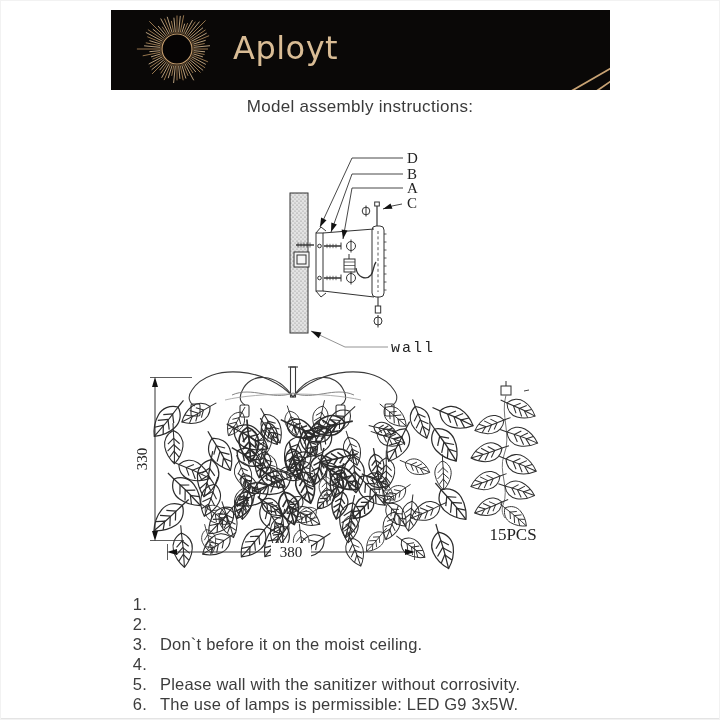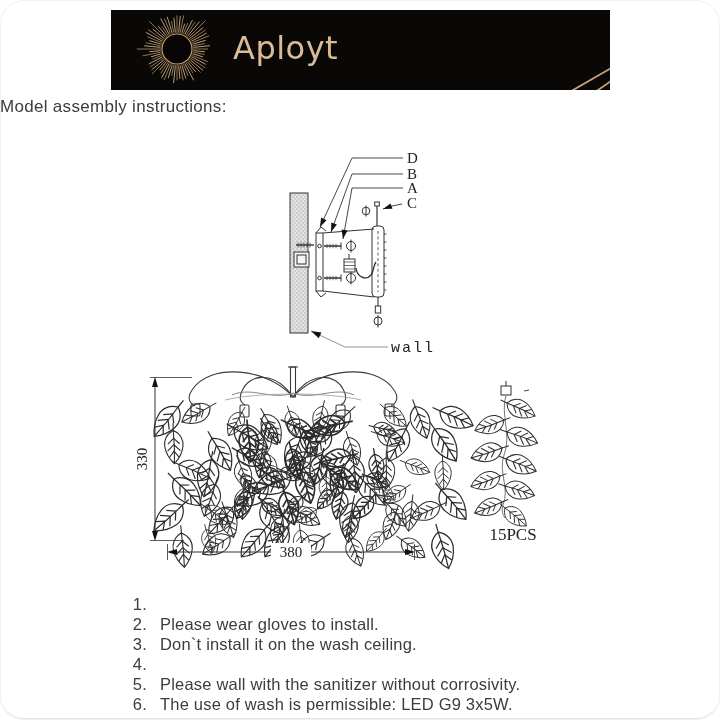--- a/index.html
+++ b/index.html
@@ -1,26 +1,26 @@
 <!DOCTYPE html>
 <html><head>
 <meta charset="utf-8">
 <style>
   html,body{margin:0;padding:0;background:#fff;}
   .canvas{position:relative;width:720px;height:720px;background:#ffffff;overflow:hidden;
           font-family:"Liberation Sans",sans-serif;
-          box-shadow:inset 0 0 0 1px #f2f2f2, inset 0 -2px 0 #e4e4e4;border-radius:24px;}
+          box-shadow:inset 0 0 0 1px #f2f2f2, inset 0 -2px 0 #e4e4e4;}
   
   .brand-bar{position:absolute;left:111px;top:10px;width:499px;height:80px;background:#0a0807;overflow:hidden;}
   .brand-bar svg{position:absolute;left:0;top:0;}
   .wordmark{position:absolute;left:122px;top:50%;transform:translateY(-54%);
             font-family:"DejaVu Sans","Liberation Sans",sans-serif;font-weight:400;
             font-size:32px;color:#d9bc95;letter-spacing:0.5px;}
   
-  .title-block{position:absolute;top:97px;left:0;width:720px;text-align:left;
+  .title-block{position:absolute;top:97px;left:0;width:720px;text-align:center;
                color:#3b3b3b;font-size:17px;line-height:19.5px;letter-spacing:0.3px;font-weight:500;}
   
   .drawing{position:absolute;left:0;top:0;}
   .drawing text{fill:#222;}
   .serif-label{font-family:"Liberation Serif","DejaVu Serif",serif;font-size:15px;}
   .mono-label{font-family:"Liberation Mono","DejaVu Sans Mono",monospace;font-size:15px;letter-spacing:2px;}
   .pcs-label{font-family:"Liberation Serif","DejaVu Serif",serif;font-size:17px;}
   
   .inst-list{position:absolute;left:118px;top:595px;color:#3c3c3c;font-size:16.5px;
              line-height:19.9px;letter-spacing:0.2px;font-weight:500;}
@@ -367,32 +367,31 @@
       <text class="pcs-label" x="513" y="540" text-anchor="middle" stroke="none" fill="#222">15PCS</text>
     </g>
   </svg>
 
   <div class="inst-list">
     <div class="inst-row">
       <span class="inst-num">1.</span>
     </div>
     <div class="inst-row">
       <span class="inst-num">2.</span>
-      <span class="inst-text">Please wear gloves to install.</span>
     </div>
     <div class="inst-row">
       <span class="inst-num">3.</span>
-      <span class="inst-text">Don`t install it on the wash ceiling.</span>
+      <span class="inst-text">Don`t before it on the moist ceiling.</span>
     </div>
     <div class="inst-row">
       <span class="inst-num">4.</span>
     </div>
     <div class="inst-row">
       <span class="inst-num">5.</span>
       <span class="inst-text">Please wall with the sanitizer without corrosivity.</span>
     </div>
     <div class="inst-row">
       <span class="inst-num">6.</span>
-      <span class="inst-text">The use of wash is permissible: LED G9 3x5W.</span>
+      <span class="inst-text">The use of lamps is permissible: LED G9 3x5W.</span>
     </div>
   </div>
 
 </div>
 
 </body></html>

